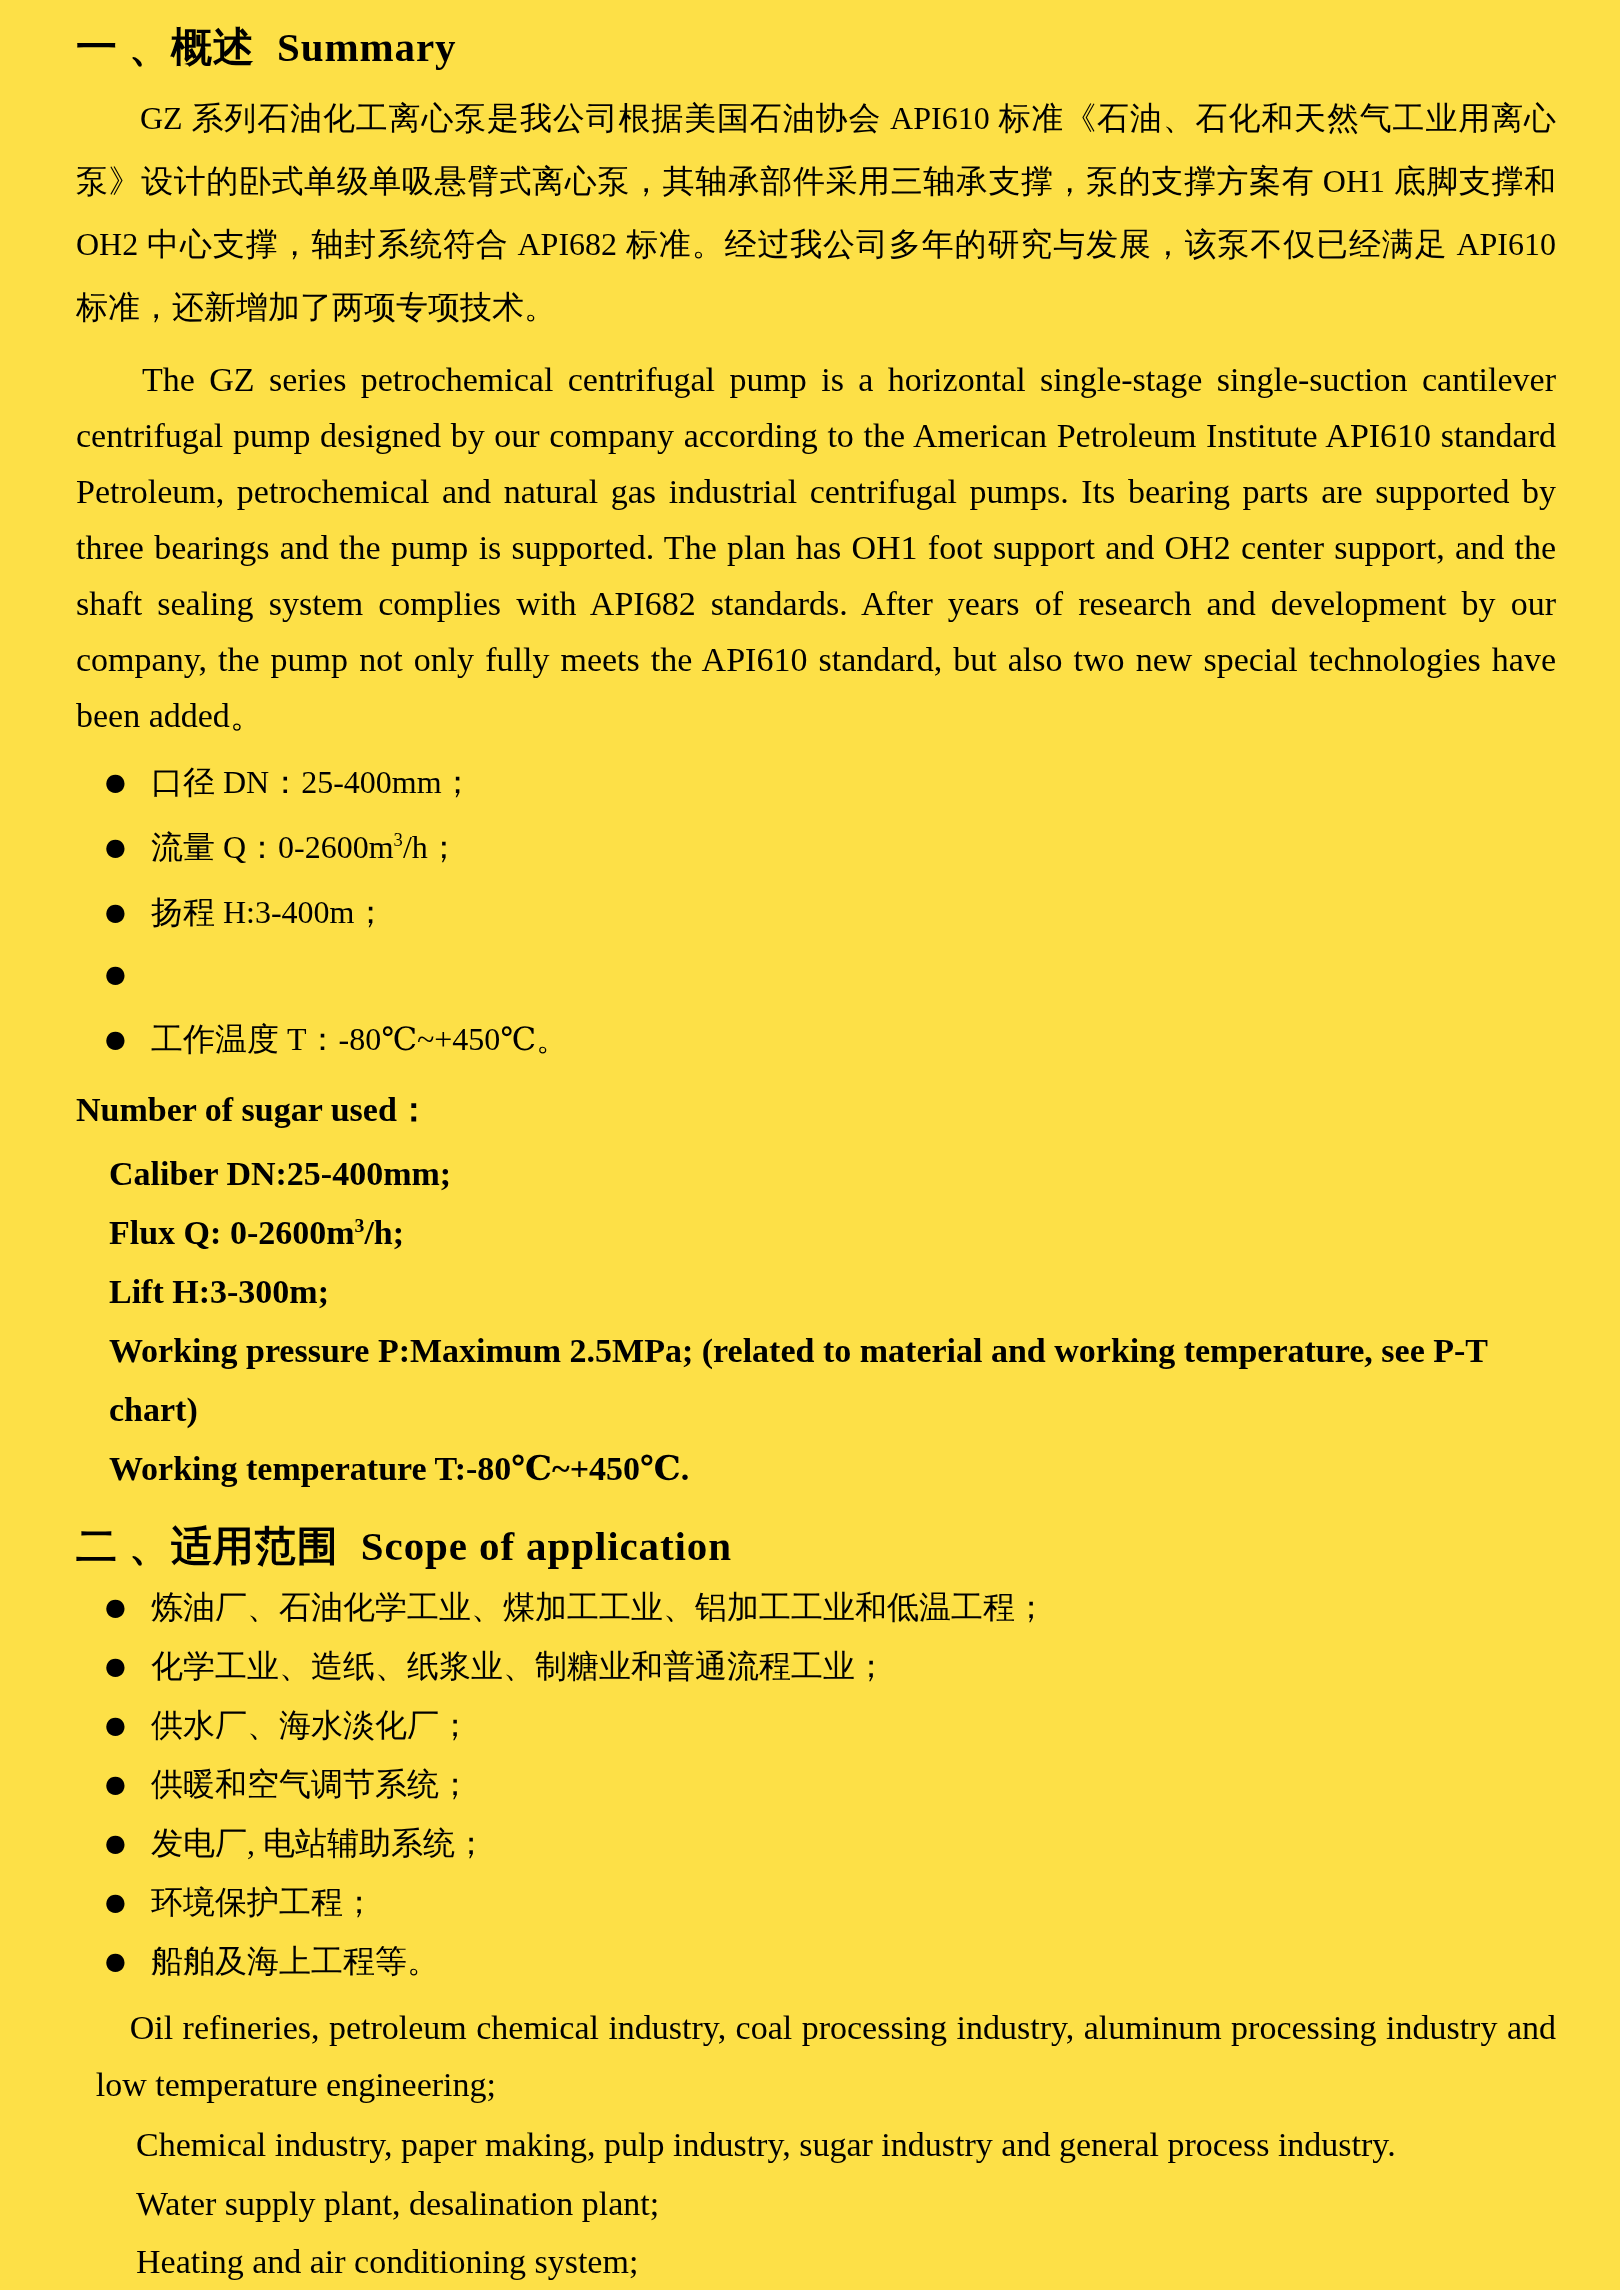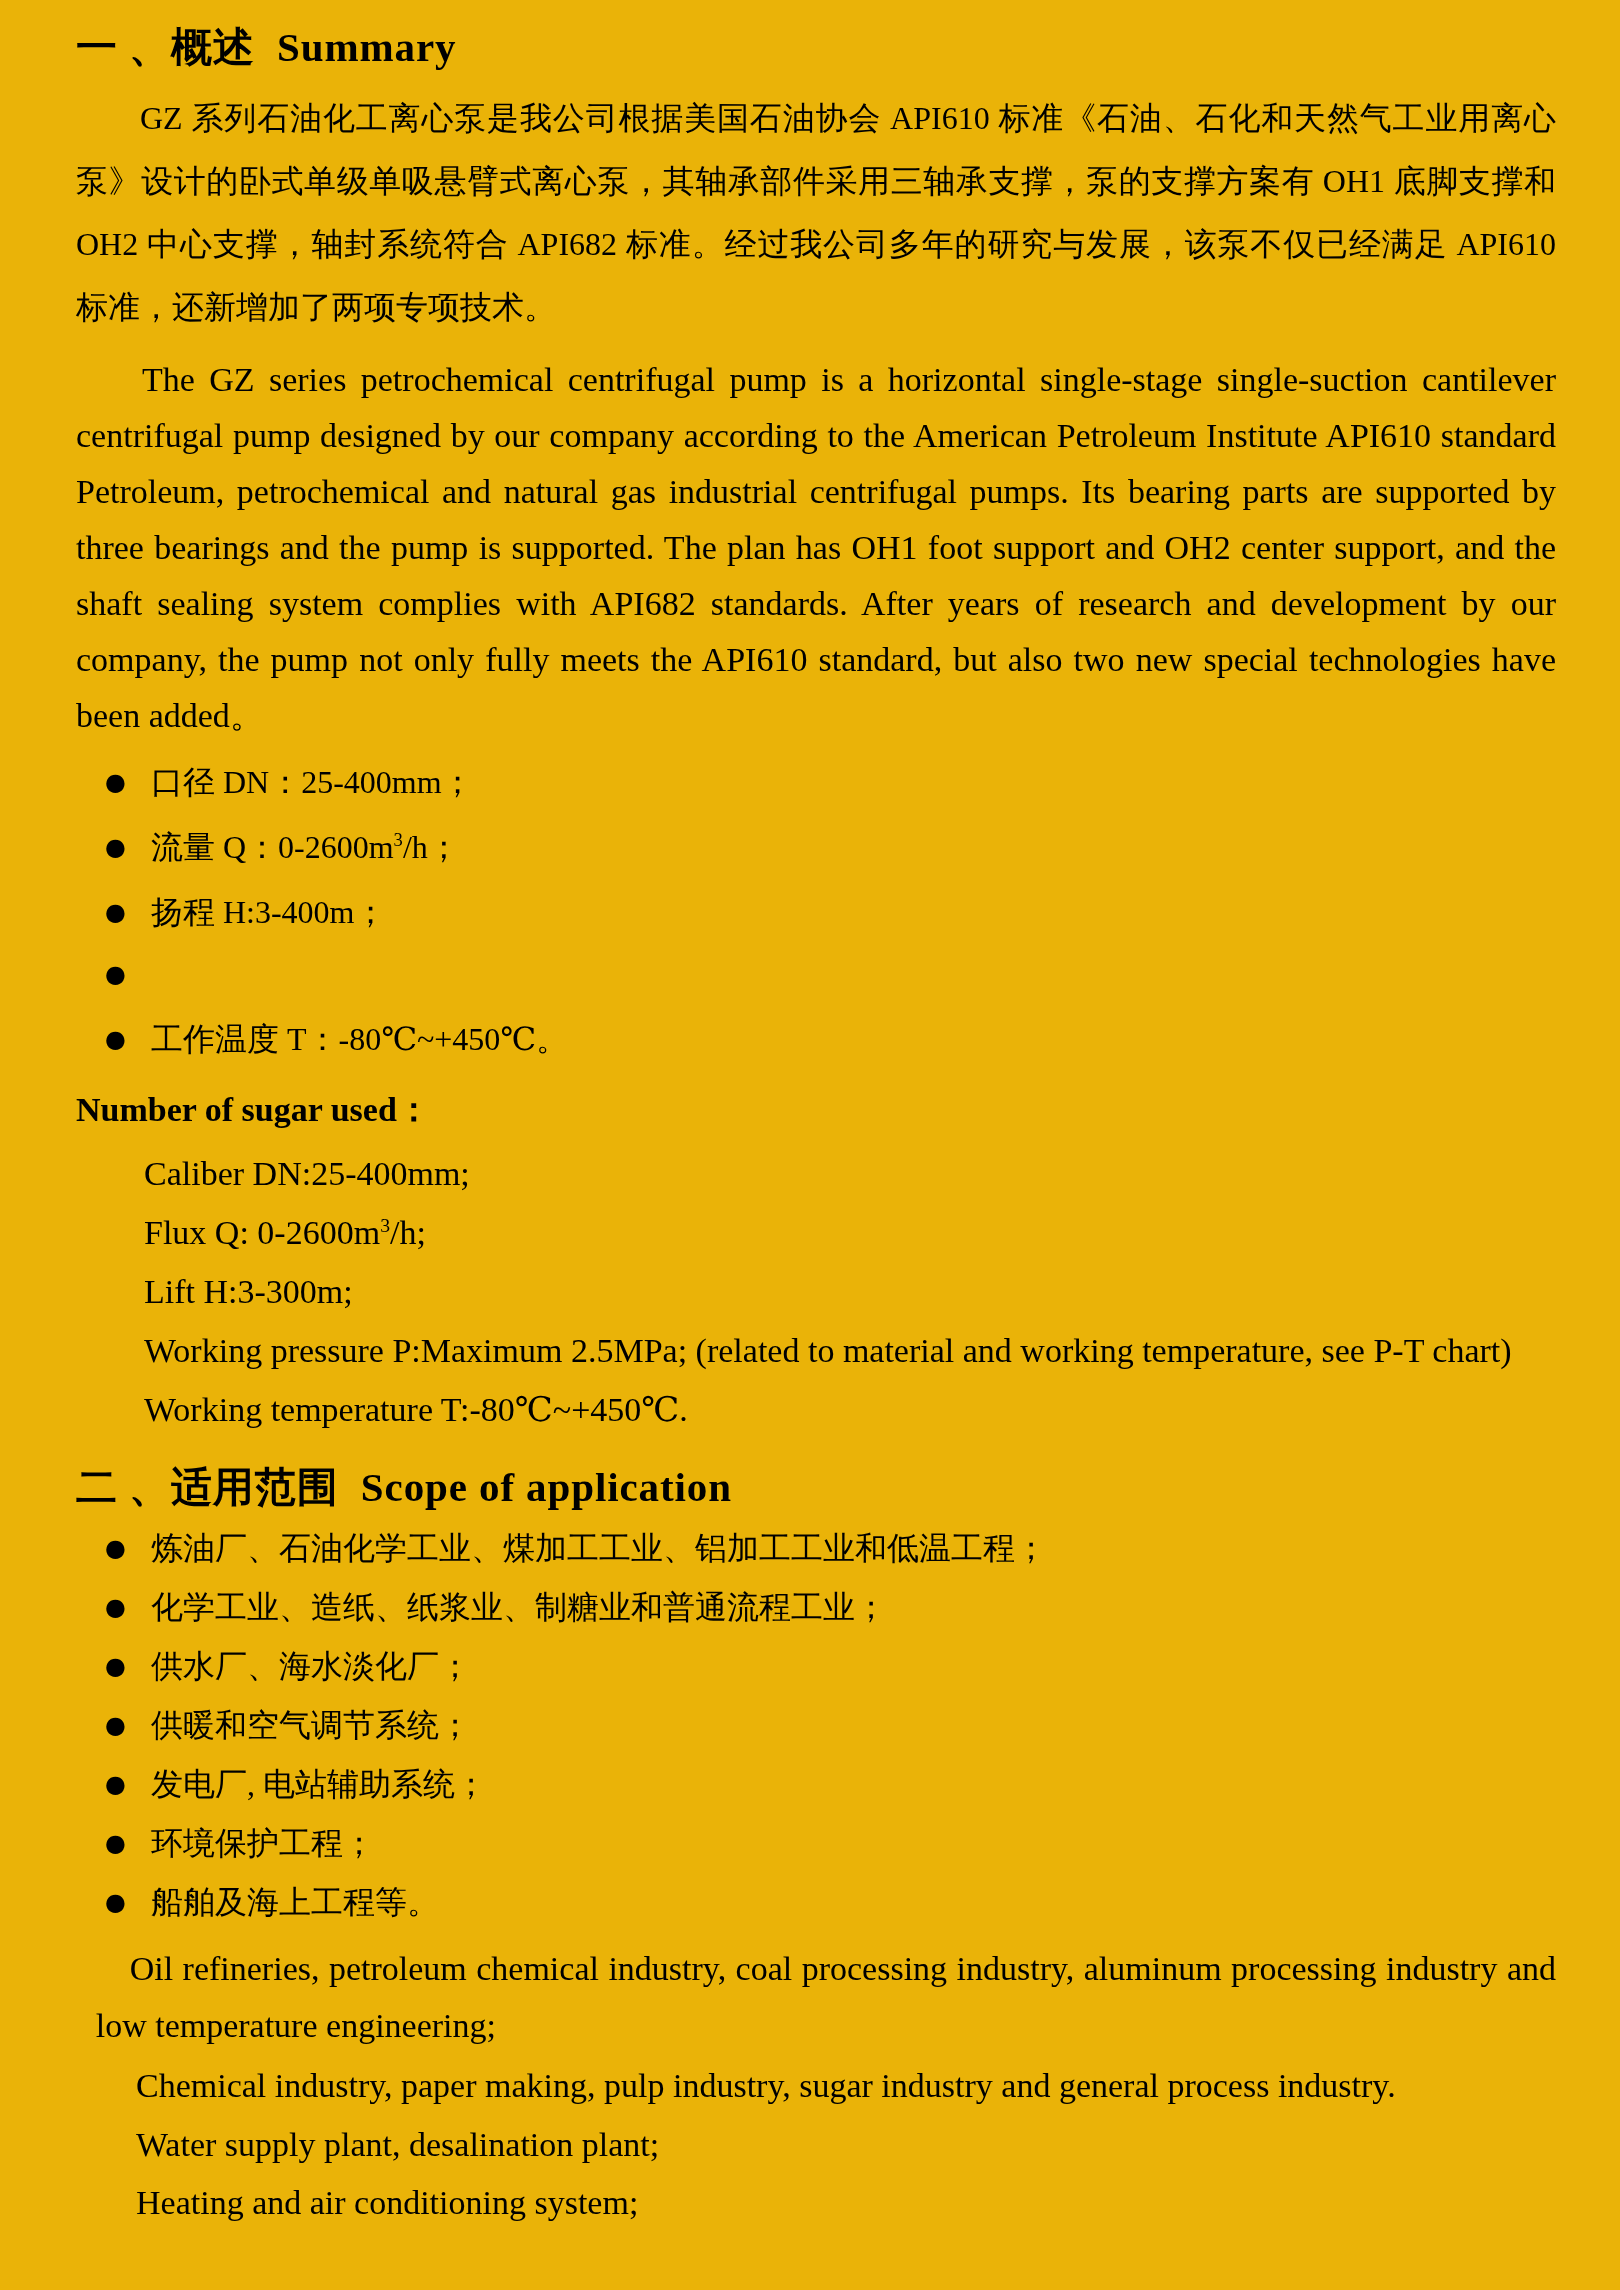--- a/index.html
+++ b/index.html
@@ -2,21 +2,21 @@
 <html style="font-size:14.3px"><head>
 <meta charset="utf-8">
 <style>
   * { margin:0; padding:0; box-sizing:border-box; }
   html,body { background:#ffffff; }
   body {
     width:1620px; height:2291px; overflow:hidden;
     color:#000000;
     font-family:"Liberation Serif","DejaVu Serif",serif;
   }
-  .page { width:100%; height:100%; padding:12.5px 64px 0 76px; background:#eab308; }
+  .page { width:100%; height:100%; padding:12.5px 64px 0 76px; background:#fde047; }
 
   .heading {
     font-weight:bold; font-size:41px; line-height:1.25;
     font-family:"Liberation Serif","DejaVu Serif",serif;
     letter-spacing:0.9px; white-space:pre-wrap;
   }
   .heading-1 { margin-top:9px; }
   .heading-2 { margin-top:23px; }
 
   .zh-para {
@@ -34,21 +34,21 @@
   .list .li { display:flex; align-items:baseline; }
   .bullet-list { margin-left:29px; }
   .bullet-list .li { font-size:32px; line-height:62px; }
   .bullet-list .bullet {
     flex:0 0 auto; font-size:24px; margin-right:25px;
     position:relative; top:-2.7px;
     font-family:"DejaVu Sans",sans-serif;
   }
   .bullet-list-tight .li { line-height:56px; }
 
-  .plain-list { margin-left:68px; margin-top:10.7px; }
+  .plain-list { margin-left:33px; margin-top:10.7px;font-weight:bold; }
   .plain-list .li { font-size:34px; line-height:59px; }
 
   sup { font-size:0.58em; vertical-align:super; line-height:0; }
 
   .app-en-para {
     margin:7.2px 0 0 19.7px; font-size:34px; line-height:57px;
     text-align:justify; text-indent:34px;
   }
   .app-en-line { margin:3.6px 0 0 60px; font-size:34px; line-height:55px; }
 </style>

